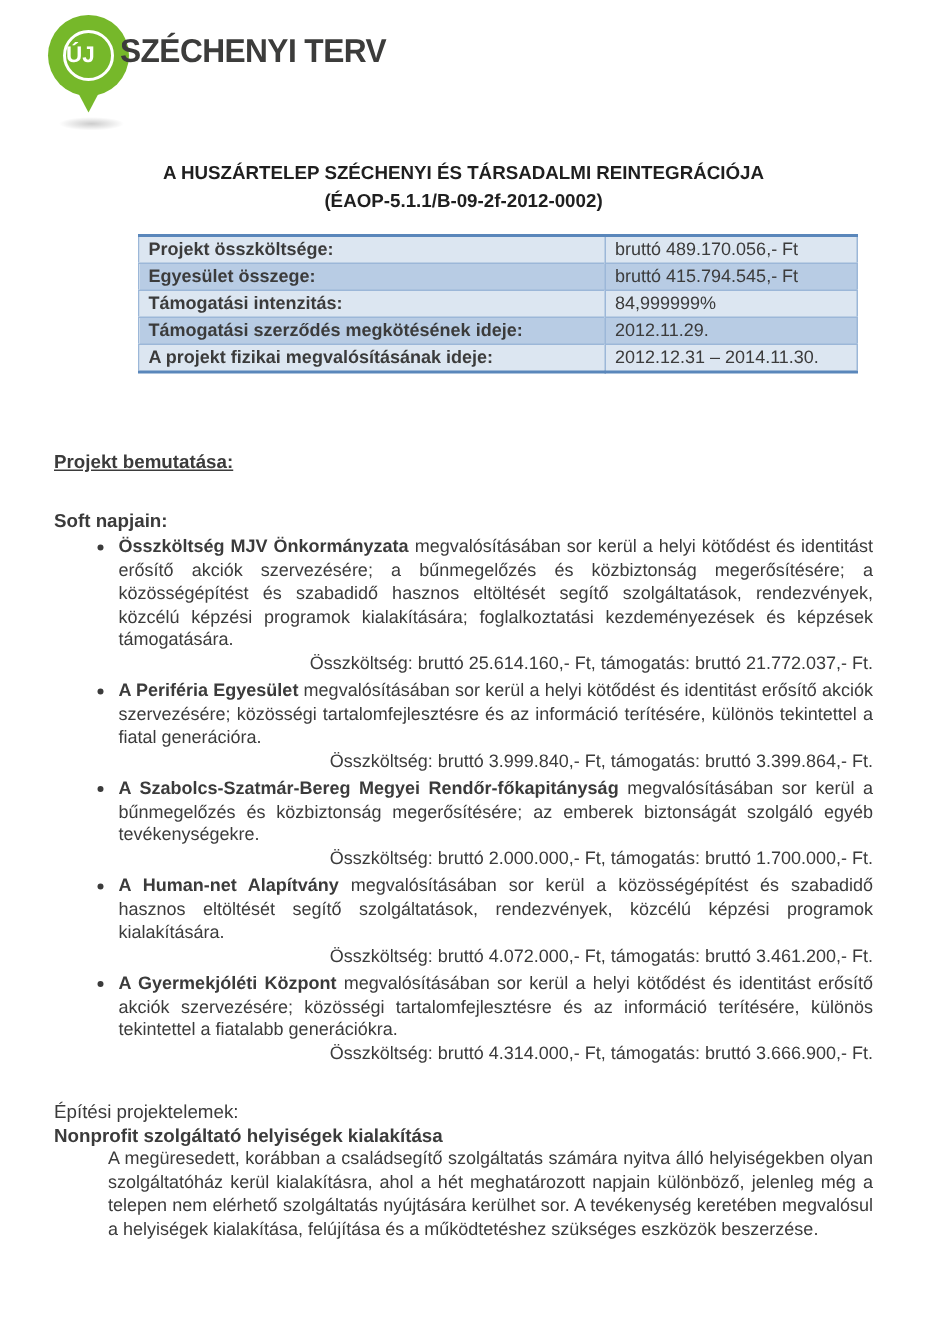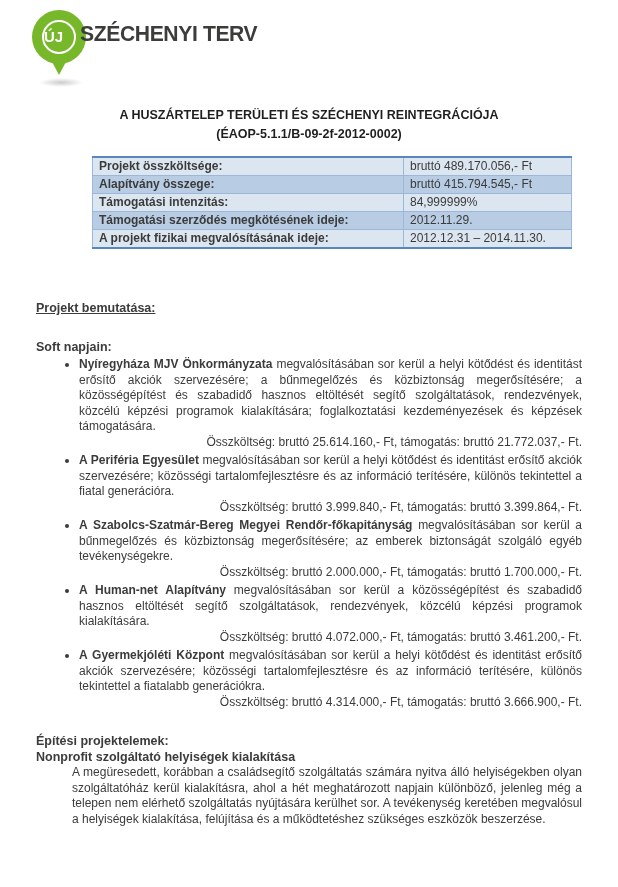--- a/index.html
+++ b/index.html
@@ -57,21 +57,21 @@
   .info-table td.lbl{width:311px;font-weight:bold;border-right:1px solid var(--tbl-border);margin-left:43px;}
   .info-table td.val{width:168px;margin-left:36px;}
   .info-table tr:nth-child(odd) td{background:var(--band-light);}
   .info-table tr:nth-child(even) td{background:var(--band-dark);}
   
   .intro-heading{margin-top:52px;font-weight:bold;text-decoration:underline;font-size:12.5px;}
   .soft-heading{margin-top:23px;font-weight:bold;font-size:12.5px;}
   ul.soft-list{margin-top:2px;list-style:disc outside;padding-left:43px;}
   ul.soft-list li{text-align:justify;margin-bottom:3px;}
   .item-cost{text-align:right;margin-left:42px;}
-  .build-head{margin-top:24px;font-weight:bold;font-size:12.5px;}
+  .build-head{margin-top:24px;font-weight:normal;font-size:12.5px;}
   .build-sub{font-weight:bold;font-size:12.5px;}
   .build-par{text-align:justify;margin-left:36px;}
 </style>
 </head>
 <body>
 
 <div class="page">
 
   <div class="logo-row">
     <div class="pin">
@@ -80,33 +80,33 @@
       </div>
     </div>
     <div class="pin-tail"></div>
     <div class="pin-shadow"></div>
     <div class="brand">SZÉCHENYI TERV</div>
   </div>
 
   <div class="content">
 
     <div class="doc-title">
-      <div>A HUSZÁRTELEP TERÜLETI ÉS SZÉCHENYI REINTEGRÁCIÓJA</div>
+      <div>A HUSZÁRTELEP SZÉCHENYI ÉS TÁRSADALMI REINTEGRÁCIÓJA</div>
       <div>(ÉAOP-5.1.1/B-09-2f-2012-0002)</div>
     </div>
 
     <table class="info-table">
       <tbody id="info-tbody">
   <tr>
     <td class="lbl">Projekt összköltsége:</td>
     <td class="val">bruttó 489.170.056,- Ft</td>
   </tr>
 
   <tr>
-    <td class="lbl">Alapítvány összege:</td>
+    <td class="lbl">Egyesület összege:</td>
     <td class="val">bruttó 415.794.545,- Ft</td>
   </tr>
 
   <tr>
     <td class="lbl">Támogatási intenzitás:</td>
     <td class="val">84,999999%</td>
   </tr>
 
   <tr>
     <td class="lbl">Támogatási szerződés megkötésének ideje:</td>
@@ -118,21 +118,21 @@
     <td class="val">2012.12.31 – 2014.11.30.</td>
   </tr>
 </tbody>
     </table>
 
     <div class="intro-heading">Projekt bemutatása:</div>
     <div class="soft-heading">Soft napjain:</div>
 
     <ul class="soft-list" id="soft-list">
   <li>
-    <b>Nyíregyháza MJV Önkormányzata</b><span> megvalósításában sor kerül a helyi kötődést és identitást erősítő akciók szervezésére; a bűnmegelőzés és közbiztonság megerősítésére; a közösségépítést és szabadidő hasznos eltöltését segítő szolgáltatások, rendezvények, közcélú képzési programok kialakítására; foglalkoztatási kezdeményezések és képzések támogatására.</span>
+    <b>Összköltség MJV Önkormányzata</b><span> megvalósításában sor kerül a helyi kötődést és identitást erősítő akciók szervezésére; a bűnmegelőzés és közbiztonság megerősítésére; a közösségépítést és szabadidő hasznos eltöltését segítő szolgáltatások, rendezvények, közcélú képzési programok kialakítására; foglalkoztatási kezdeményezések és képzések támogatására.</span>
     <div class="item-cost">Összköltség: bruttó 25.614.160,- Ft, támogatás: bruttó 21.772.037,- Ft.</div>
   </li>
 
   <li>
     <b>A Periféria Egyesület</b><span> megvalósításában sor kerül a helyi kötődést és identitást erősítő akciók szervezésére; közösségi tartalomfejlesztésre és az információ terítésére, különös tekintettel a fiatal generációra.</span>
     <div class="item-cost">Összköltség: bruttó 3.999.840,- Ft, támogatás: bruttó 3.399.864,- Ft.</div>
   </li>
 
   <li>
     <b>A Szabolcs-Szatmár-Bereg Megyei Rendőr-főkapitányság</b><span> megvalósításában sor kerül a bűnmegelőzés és közbiztonság megerősítésére; az emberek biztonságát szolgáló egyéb tevékenységekre.</span>

